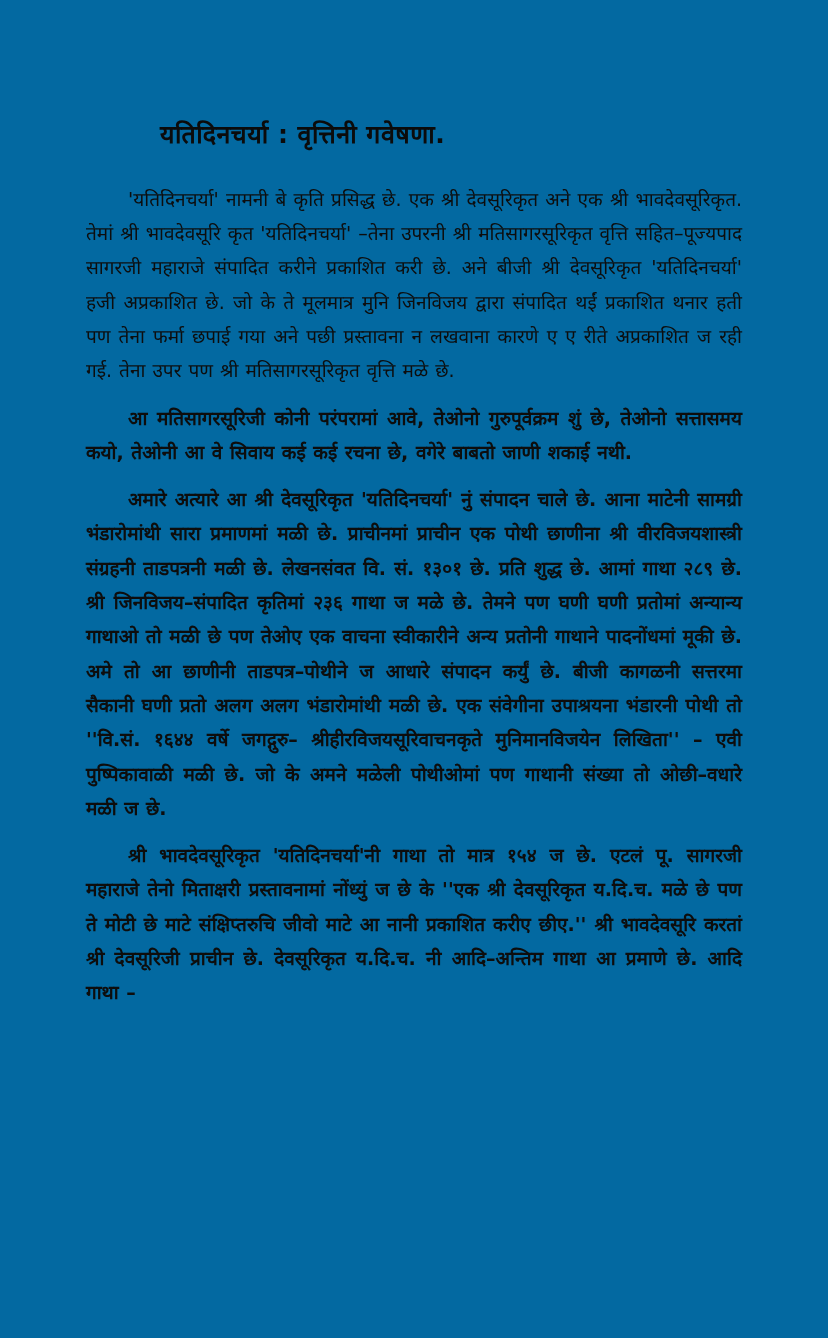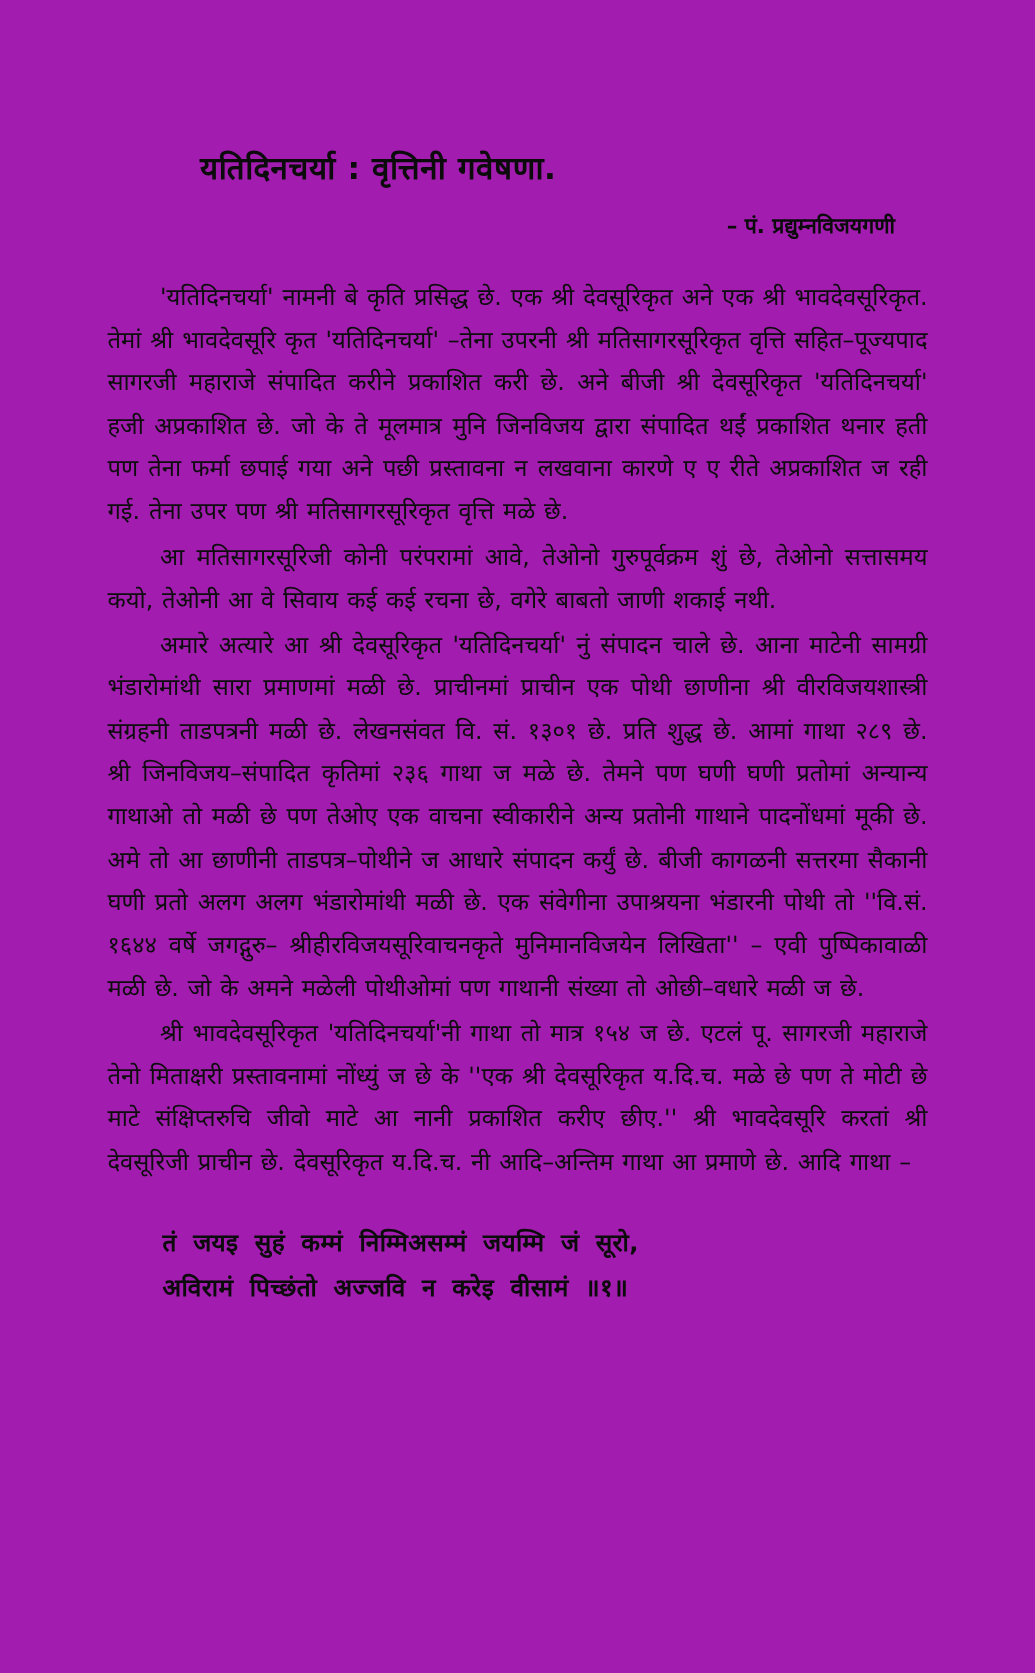--- a/index.html
+++ b/index.html
@@ -12,21 +12,21 @@
     height: 1338px;
     position: relative;
     font-family: "DejaVu Sans", "Liberation Sans", sans-serif;
     color: #121212;
     overflow: hidden;
   }
 
   .page {
     position: absolute;
     inset: 0;
-    background: #a21caf;
+    background: #0369a1;
     padding-left: 36px;
   }
 
   .content {
     position: absolute;
     left: 86px;
     top: 118px;
     width: 656px;
   }
 
@@ -58,21 +58,22 @@
     line-height: 34.3px;
     text-align: justify;
     text-justify: inter-word;
     text-indent: 42px;
     margin: 0 0 0 0;
     color: #0d0d0d;
     word-spacing: 1px;
     hyphens: none;
   }
   .para + .para {
-    margin-top: 2px;
+    margin-top: 13px;
+    font-weight: bold;
   }
 
   
   .verse {
     margin-top: 30px;
     padding-left: 44px;
     padding-right: 10px;
   }
   .verse-line {
     font-size: 19.5px;
@@ -122,30 +123,25 @@
 </style>
 </head>
 <body>
 
 <div class="page">
 
   <div class="content">
 
     <div class="title-block">
       <h1 class="doc-title">यतिदिनचर्या : वृत्तिनी गवेषणा.</h1>
-      <p class="doc-author">– पं. प्रद्युम्नविजयगणी</p>
     </div>
 
     <p class="para">'यतिदिनचर्या' नामनी बे कृति प्रसिद्ध छे. एक श्री देवसूरिकृत अने एक श्री भावदेवसूरिकृत. तेमां श्री भावदेवसूरि कृत 'यतिदिनचर्या' –तेना उपरनी श्री मतिसागरसूरिकृत वृत्ति सहित–पूज्यपाद सागरजी महाराजे संपादित करीने प्रकाशित करी छे. अने बीजी श्री देवसूरिकृत 'यतिदिनचर्या' हजी अप्रकाशित छे. जो के ते मूलमात्र मुनि जिनविजय द्वारा संपादित थईं प्रकाशित थनार हती पण तेना फर्मा छपाई गया अने पछी प्रस्तावना न लखवाना कारणे ए ए रीते अप्रकाशित ज रही गई. तेना उपर पण श्री मतिसागरसूरिकृत वृत्ति मळे छे.</p>
     <p class="para">आ मतिसागरसूरिजी कोनी परंपरामां आवे, तेओनो गुरुपूर्वक्रम शुं छे, तेओनो सत्तासमय कयो, तेओनी आ वे सिवाय कई कई रचना छे, वगेरे बाबतो जाणी शकाई नथी.</p>
     <p class="para">अमारे अत्यारे आ श्री देवसूरिकृत 'यतिदिनचर्या' नुं संपादन चाले छे. आना माटेनी सामग्री भंडारोमांथी सारा प्रमाणमां मळी छे. प्राचीनमां प्राचीन एक पोथी छाणीना श्री वीरविजयशास्त्री संग्रहनी ताडपत्रनी मळी छे. लेखनसंवत वि. सं. १३०१ छे. प्रति शुद्ध छे. आमां गाथा २८९ छे. श्री जिनविजय–संपादित कृतिमां २३६ गाथा ज मळे छे. तेमने पण घणी घणी प्रतोमां अन्यान्य गाथाओ तो मळी छे पण तेओए एक वाचना स्वीकारीने अन्य प्रतोनी गाथाने पादनोंधमां मूकी छे. अमे तो आ छाणीनी ताडपत्र–पोथीने ज आधारे संपादन कर्युं छे. बीजी कागळनी सत्तरमा सैकानी घणी प्रतो अलग अलग भंडारोमांथी मळी छे. एक संवेगीना उपाश्रयना भंडारनी पोथी तो ''वि.सं. १६४४ वर्षे जगद्गुरु– श्रीहीरविजयसूरिवाचनकृते मुनिमानविजयेन लिखिता'' – एवी पुष्पिकावाळी मळी छे. जो के अमने मळेली पोथीओमां पण गाथानी संख्या तो ओछी–वधारे मळी ज छे.</p>
     <p class="para">श्री भावदेवसूरिकृत 'यतिदिनचर्या'नी गाथा तो मात्र १५४ ज छे. एटलं पू. सागरजी महाराजे तेनो मिताक्षरी प्रस्तावनामां नोंध्युं ज छे के ''एक श्री देवसूरिकृत य.दि.च. मळे छे पण ते मोटी छे माटे संक्षिप्तरुचि जीवो माटे आ नानी प्रकाशित करीए छीए.'' श्री भावदेवसूरि करतां श्री देवसूरिजी प्राचीन छे. देवसूरिकृत य.दि.च. नी आदि–अन्तिम गाथा आ प्रमाणे छे. आदि गाथा –</p>
 
-    <div class="verse">
-      <div class="verse-line">तं जयइ सुहं कम्मं निम्मिअसम्मं जयम्मि जं सूरो,</div>
-      <div class="verse-line">अविरामं पिच्छंतो अज्जवि न करेइ वीसामं ॥१॥</div>
-    </div>
 
 
   </div>
 
 
 </div>
 
 </body></html>

